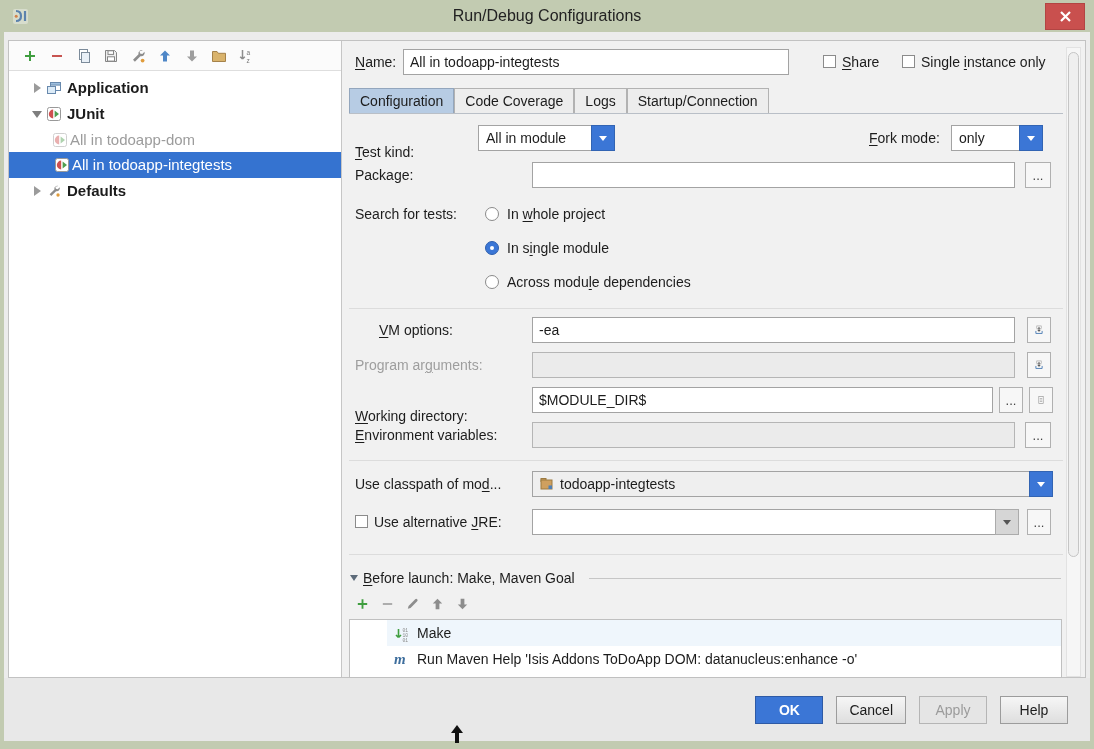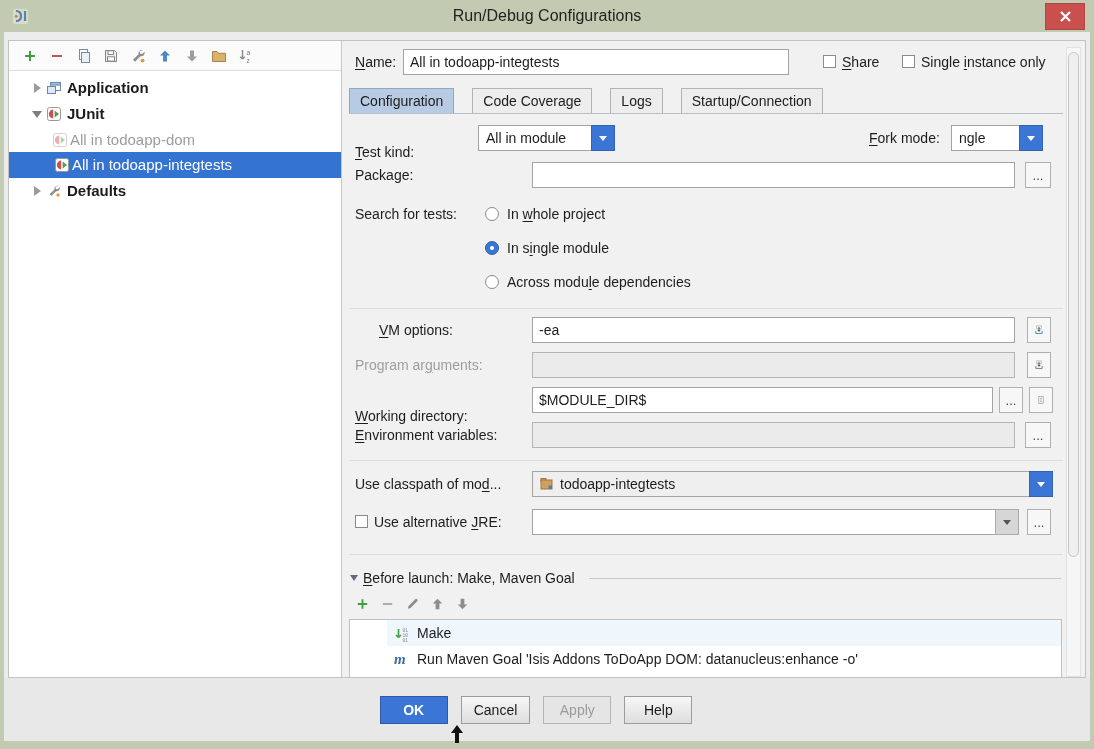--- a/index.html
+++ b/index.html
@@ -54,21 +54,21 @@
   .combo .arrow.gray { background:#d6d6d6; border-color:#ababab; }
   .tri-dn-w { width:0; height:0; border-left:4px solid transparent; border-right:4px solid transparent; border-top:5px solid #fff; }
   .tri-dn-d { width:0; height:0; border-left:4px solid transparent; border-right:4px solid transparent; border-top:5px solid #555; }
 
   .cb { position:absolute; width:13px; height:13px; background:#fff; border:1px solid #8b8b8b; top:6px; cursor:pointer; }
   .radio { position:absolute; width:14px; height:14px; border-radius:50%; background:#fff; border:1px solid #8a8a8a; top:6px; cursor:pointer; }
   .radio.sel { background:#3a76d6; border-color:#2e5fae; }
   .radio.sel::after { content:""; position:absolute; left:4px; top:4px; width:4px; height:4px; border-radius:50%; background:#fff; }
 
   .tabs { position:absolute; left:6px; top:47px; height:26px; display:flex; }
-  .tab { height:26px; line-height:25px; padding:0 10px; border:1px solid #b2b2b2; border-bottom:none; background:#ededed; margin-right:18px; cursor:pointer; }
+  .tab { height:26px; line-height:25px; padding:0 10px; border:1px solid #b2b2b2; border-bottom:none; background:#ededed; margin-right:0; cursor:pointer; }
   .tab.sel { background:#b7cce4; border-color:#93a6bd; }
   .tabline { position:absolute; left:6px; top:72px; width:714px; border-top:1px solid #b9bfc7; }
 
   .sep { position:absolute; left:6px; width:714px; border-top:1px solid #dcdcdc; }
 
   .blhdr { position:absolute; left:6px; top:526px; height:22px; line-height:22px; white-space:nowrap; }
   .blarrow { position:absolute; left:7px; top:534px; width:0; height:0; border-top:6px solid #5d6b7a; border-left:4px solid transparent; border-right:4px solid transparent; }
   .blline { position:absolute; top:537px; left:246px; width:472px; border-top:1px solid #c6c6c6; }
   .bltools { position:absolute; left:12px; top:552px; height:20px; display:flex; gap:10px; align-items:center; }
   .bltools .tbi { width:15px; height:15px; }
@@ -76,21 +76,21 @@
   .blrow { position:relative; height:26px; line-height:26px; white-space:nowrap; }
   .blrow.alt { background:#eff6fc; }
   .blrow .bicon { position:absolute; left:7px; top:5px; width:16px; height:16px; }
   .blrow .btext { position:absolute; left:30px; }
   .mvn { font-family:"Liberation Serif",serif; font-style:italic; font-weight:bold; color:#3e6e9d; font-size:15px; }
 
   .scrollbar { position:absolute; right:4px; top:6px; width:15px; height:630px; background:#f6f6f6; border:1px solid #e2e2e2; }
   .thumb { position:absolute; left:1px; top:4px; width:11px; height:505px; background:#efefef; border:1px solid #c5c5c5; border-radius:7px; }
 
   
-  .footer { position:absolute; left:0; top:646px; width:100%; height:63px; background:#e8e8e8; display:flex; align-items:center; justify-content:center; gap:13px; padding-right:22px; }
+  .footer { position:absolute; left:0; top:646px; width:100%; height:63px; background:#e8e8e8; display:flex; align-items:center; justify-content:flex-end; gap:13px; padding-right:22px; }
   .btn { min-width:68px; height:28px; border:1px solid #9c9c9c; background:linear-gradient(#f6f6f6,#dedede); font-family:"Liberation Sans",sans-serif; font-size:14px; color:#1c1c1c; cursor:pointer; padding:0 12px; }
   .btn.primary { background:#3b76d6; border-color:#2e5aa5; color:#fff; font-weight:bold; }
   .btn.dis { color:#9b9b9b; border-color:#b5b5b5; background:#e5e5e5; }
 
   .cursor { position:absolute; left:449px; top:725px; width:16px; height:18px; }
 </style>
 </head>
 <body>
 
 <div class="titlebar">
@@ -241,21 +241,21 @@
 
       <span class="lbl" style="left:12px; top:98px;"><u>T</u>est kind:</span>
       <div class="combo" style="left:135px; top:84px; width:137px;">
         <span>All in module</span>
         <span class="arrow">
             <span class="tri-dn-w"></span>
           </span>
       </div>
       <span class="lbl" style="left:526px; top:84px;"><u>F</u>ork mode:</span>
       <div class="combo" style="left:608px; top:84px; width:92px;">
-        <span>ngle</span>
+        <span>only</span>
         <span class="arrow">
             <span class="tri-dn-w"></span>
           </span>
       </div>
 
       <span class="lbl" style="left:12px; top:121px;">Package:</span>
       <input class="tfield" style="left: 189px; top: 121px; width: 483px;" value="">
       <button class="sqbtn" style="left:682px; top:121px;">...</button>
 
       <span class="lbl" style="left:12px; top:160px;">Search for tests:</span>
@@ -370,21 +370,21 @@
                 <path d="M4.5 2v8.5M4.5 10.5L2 8M4.5 10.5L7 8" stroke="#3f9e3f" stroke-width="1.6" fill="none"></path>
                 <text x="8.6" y="5" font-size="4.6" fill="#888" font-family="Liberation Mono,monospace">01</text>
                 <text x="8.6" y="10" font-size="4.6" fill="#888" font-family="Liberation Mono,monospace">10</text>
                 <text x="8.6" y="15" font-size="4.6" fill="#888" font-family="Liberation Mono,monospace">01</text>
               </svg>
           </span>
           <span class="btext">Make</span>
         </div>
         <div class="blrow">
           <span class="bicon mvn" style="top:0; line-height:26px;">m</span>
-          <span class="btext">Run Maven Goal 'Isis Addons ToDoApp DOM: datanucleus:enhance -o'</span>
+          <span class="btext">Run Maven Help 'Isis Addons ToDoApp DOM: datanucleus:enhance -o'</span>
         </div>
       </div>
 
       <div class="scrollbar">
         <div class="thumb"></div>
       </div>
     </div>
   </div>
 
   <div class="footer">

